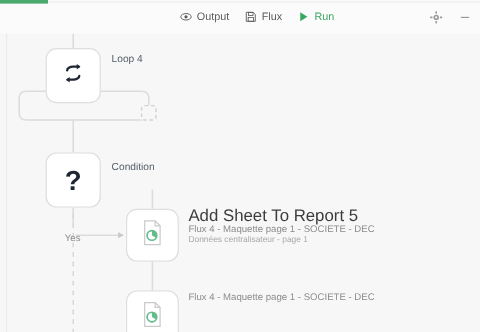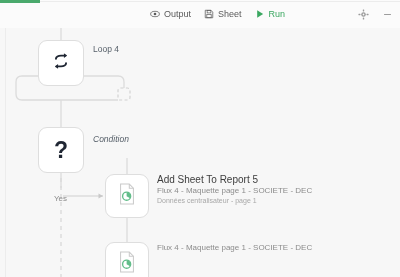--- a/index.html
+++ b/index.html
@@ -77,40 +77,40 @@
   .node-label {
     position: absolute;
     font-size: 8.5px; color: #57606a;
     white-space: nowrap;
   }
 
   #node-loop { left: 38px; top: 12px; width: 46px; height: 46px; }
   #label-loop { left: 93px; top: 16px; }
 
   #node-condition { left: 38px; top: 99px; width: 46px; height: 46px; }
-  #label-condition { left: 93px; top: 106px; font-style: italic; }
+  #label-condition { left: 93px; top: 106px; }
   #qmark { font-size: 23px; font-weight: bold; color: #1f2633; line-height: 1; }
 
   
   .card-node {
     position: absolute;
     width: 44px; height: 44px;
     background: #ffffff;
     border: 1px solid #dedede;
     border-radius: 9px;
     display: flex; align-items: center; justify-content: center;
   }
   #node-card1 { left: 105px; top: 146px; }
   #node-card2 { left: 105px; top: 214px; }
 
   .card-text { position: absolute; white-space: nowrap; }
   #text-card1 { left: 157px; top: 146px; }
   #text-card2 { left: 157px; top: 214px; }
 
-  .ct-title { font-size: 10px; color: #3d3d3d; line-height: 11px; }
+  .ct-title { font-size: 14px; color: #3d3d3d; line-height: 11px; }
   .ct-sub   { font-size: 8px;  color: #8c8c8c; line-height: 11px; }
   .ct-sub2  { font-size: 7px;  color: #a8a8a8; line-height: 10px; }
 
   .yes-label {
     position: absolute; left: 32px; top: 166px;
     font-size: 8px; color: #8a8a8a; margin-left: 22px;
   }
 </style>
 </head>
 <body>
@@ -134,21 +134,21 @@
       </div>
 
       <div class="tb-btn">
         <span class="tb-ico">
           <svg width="10" height="10" viewBox="0 0 16 16">
             <path d="M2 2h9l3 3v9H2z" fill="none" stroke="#5a5a5a" stroke-width="1.2" stroke-linejoin="round"></path>
             <rect x="5" y="2.3" width="6" height="4" fill="none" stroke="#5a5a5a" stroke-width="1.1"></rect>
             <rect x="4.5" y="9" width="7" height="5" fill="none" stroke="#5a5a5a" stroke-width="1.1"></rect>
           </svg>
         </span>
-        <span>Sheet</span>
+        <span>Flux</span>
       </div>
 
       <div class="tb-btn run">
         <span class="tb-ico">
           <svg width="10" height="10" viewBox="0 0 16 16">
             <path d="M3.5 2 L13 8 L3.5 14 Z" fill="#3aa760"></path>
           </svg>
         </span>
         <span>Run</span>
       </div>

